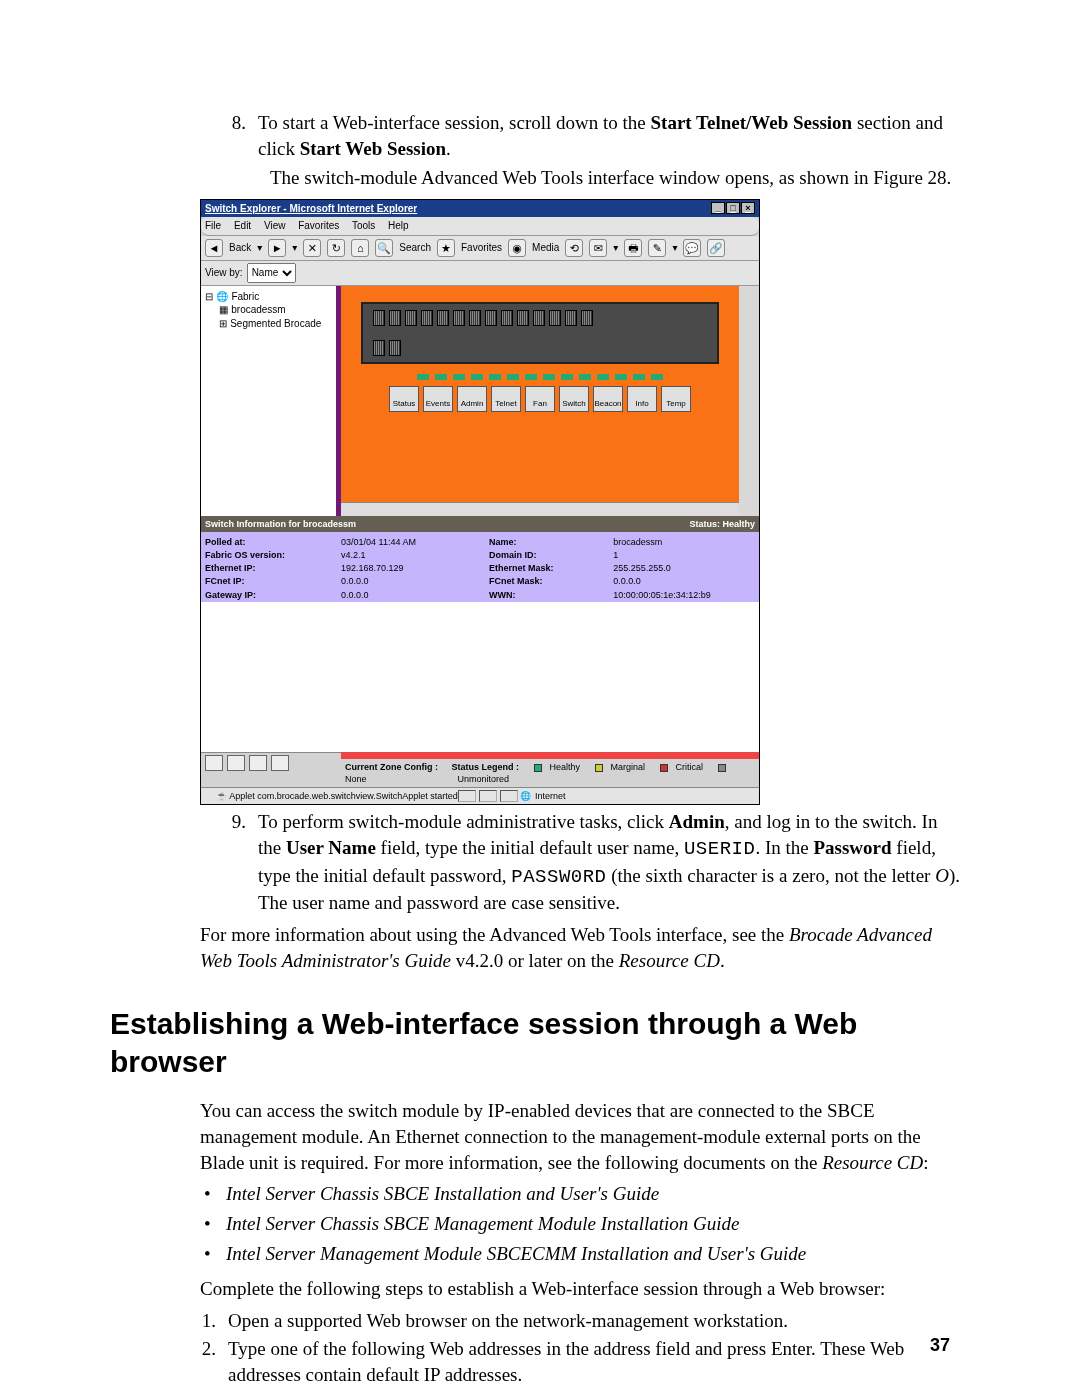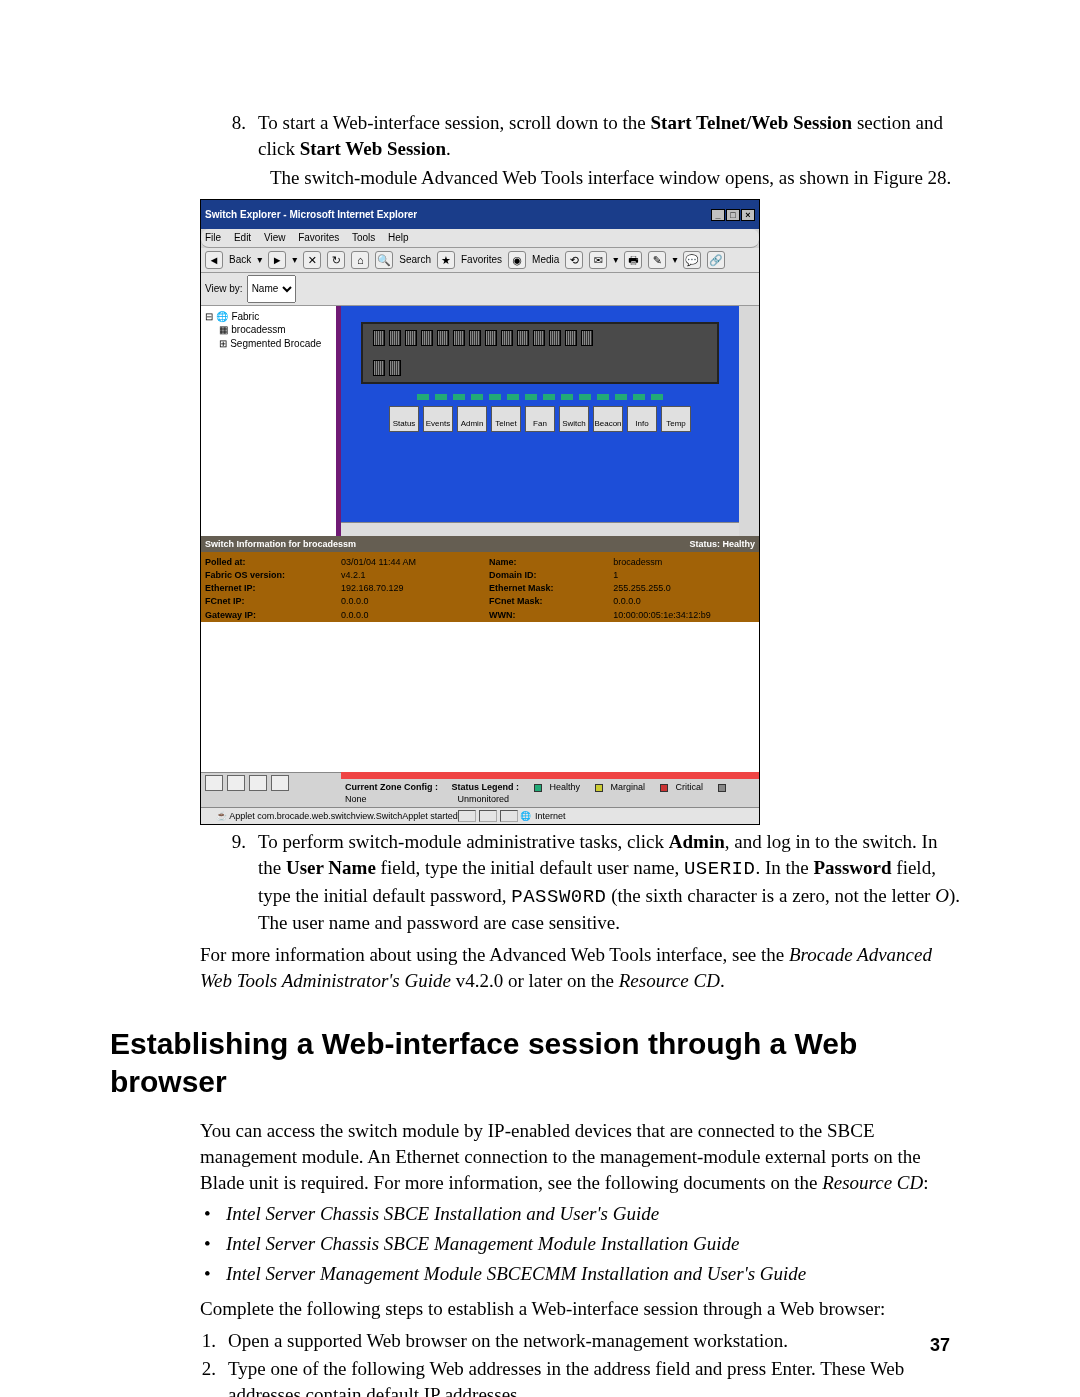--- a/index.html
+++ b/index.html
@@ -76,25 +76,25 @@
     border: 1px solid #000;
     margin: 8px 0 4px -30px;
     background: #d3d3d3;
     font-family: "Tahoma", Arial, sans-serif;
     font-size: 10px;
     color: #000;
   }
   .shot .titlebar {
     background: #1a3d8a;
     color: #fff;
-    padding: 8px 4px;
+    padding: 2px 4px;
     font-weight: 700;
     display: flex;
     justify-content: space-between;
-    align-items: center;
+    text-decoration: underline;
   }
   .shot .title-btns { display: flex; gap: 1px; }
   .shot .title-btns span {
     width: 14px; height: 12px; background: #c0c0c0; border: 1px solid #000; display: inline-block;
     text-align: center; line-height: 10px; font-weight: 700; color: #000; font-size: 9px;
   }
   .shot .menubar {
     background: #e4e4e4;
     padding: 2px 4px;
     border-bottom: 1px solid #999;
@@ -112,39 +112,39 @@
     display: inline-flex; align-items: center; justify-content: center; background: #eee;
     font-size: 11px;
   }
   .shot .viewby {
     background: #e4e4e4;
     padding: 2px 4px;
     border-bottom: 1px solid #999;
     display: flex; align-items: center; gap: 4px;
   }
   .shot .viewby select {
-    font-size: 10px; font-family: inherit; height: 28px;
+    font-size: 10px; font-family: inherit; height: 20px;
   }
   .shot .body {
     display: flex;
     height: 230px;
     background: #fff;
   }
   .shot .tree {
     width: 140px;
     border-right: 5px solid #701a75;
     padding: 4px;
     background: #fff;
     overflow: hidden;
   }
   .tree .node { white-space: nowrap; }
   .tree .ind1 { padding-left: 14px; }
   .shot .main {
     flex: 1;
-    background: #1d4ed8;
+    background: #f97316;
     position: relative;
     overflow: hidden;
     border-right: 20px solid #d8d8d8;
   }
   .switchpic {
     background: #4a4a4a;
     margin: 16px 20px 10px 20px;
     height: 62px;
     border: 2px solid #222;
     display: flex;
@@ -174,21 +174,21 @@
   }
   .infobar {
     background: #655e52;
     color: #fff;
     padding: 2px 4px;
     font-weight: 700;
     display: flex; justify-content: space-between;
     font-size: 9px;
   }
   .infogrid {
-    background: #a16207;
+    background: #c4b5fd;
     padding: 4px;
     display: grid;
     grid-template-columns: 1.1fr 1.2fr 1fr 1.2fr;
     gap: 1px 6px;
     font-size: 9px;
     height: 70px;
     align-content: start;
   }
   .infogrid .k { font-weight: 700; }
   .blankfill { background:#fff; height: 150px; }

